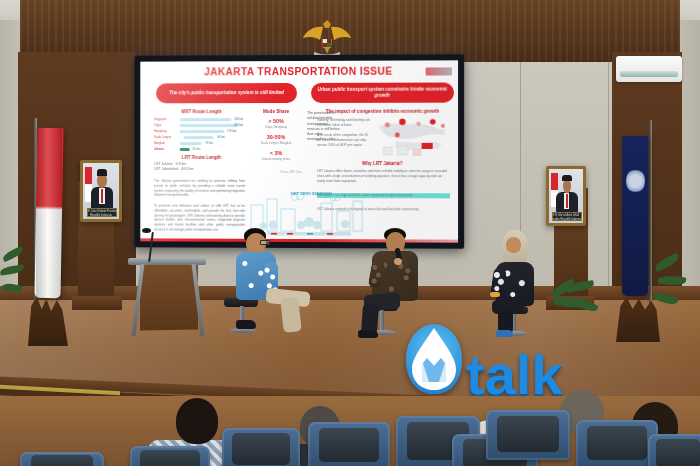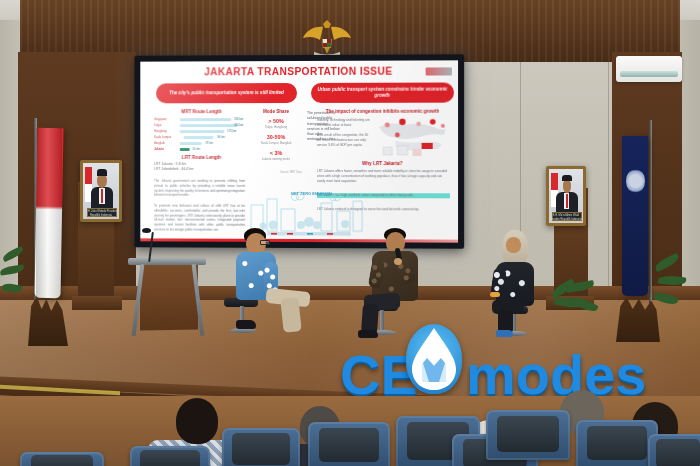--- a/index.html
+++ b/index.html
@@ -484,31 +484,30 @@
     <div class="leg" style="left:8px;top:70px;width:32px;height:14px;background:#1a1c21;"></div>
     <div class="leg" style="left:14px;top:80px;width:15px;height:24px;background:#17191e;"></div>
     <div class="shoe" style="left:12px;top:100px;width:17px;height:7px;background:#2f6fb5;"></div>
   </div>
 
   <div class="stage-edge"></div>
   <div class="stage-edge2"></div>
   <div class="edge-strip"></div>
 
   <div class="ceo-logo">
-    <div class="ceo-letter" style="left:0px;top:24px;font-size:56px;">CE</div>
     <div class="ceo-drop" style="left:66px;top:6px;width:56px;height:70px;">
       <svg viewBox="0 0 56 70" width="56" height="70" style="position:absolute;left:0;top:0;">
         <path d="M28 4 C40 22 50 34 50 45 C50 58 40 66 28 66 C16 66 6 58 6 45 C6 34 16 22 28 4 Z" fill="#ffffff"></path>
         <path d="M28 14 C31 20 34 26 34 33 L22 33 C22 26 25 20 28 14 Z" fill="#ffffff"></path>
         <path d="M21 34 L28 41 L35 34 L40 40 L40 58 L16 58 L16 40 Z" fill="#2ba3e8" opacity=".2"></path>
         <path d="M21 34 L28 42 L35 34 L39 39 L33 58 L23 58 L17 39 Z" fill="#1f8ae0" opacity=".55"></path>
         <circle cx="28" cy="26" r="7" fill="#ffffff"></circle>
       </svg>
     </div>
-    <div class="ceo-letter" style="left:126px;top:24px;font-size:56px;">modes</div>
+    <div class="ceo-letter" style="left:126px;top:24px;font-size:56px;">talk</div>
   </div>
 
   <div class="aud-floor"></div>
 
   <div class="aud-shoulder" style="left:148px;top:440px;width:96px;height:30px;
        background:repeating-linear-gradient(45deg,#d8dde4 0 4px,#8fa0b4 4px 8px);"></div>
   <div class="aud-head" style="left:176px;top:398px;width:42px;height:46px;"></div>
 
   <div class="aud-shoulder" style="left:276px;top:444px;width:86px;height:26px;background:#2b3038;"></div>
   <div class="aud-head" style="left:300px;top:406px;width:40px;height:42px;background:#4e4b46;"></div>

